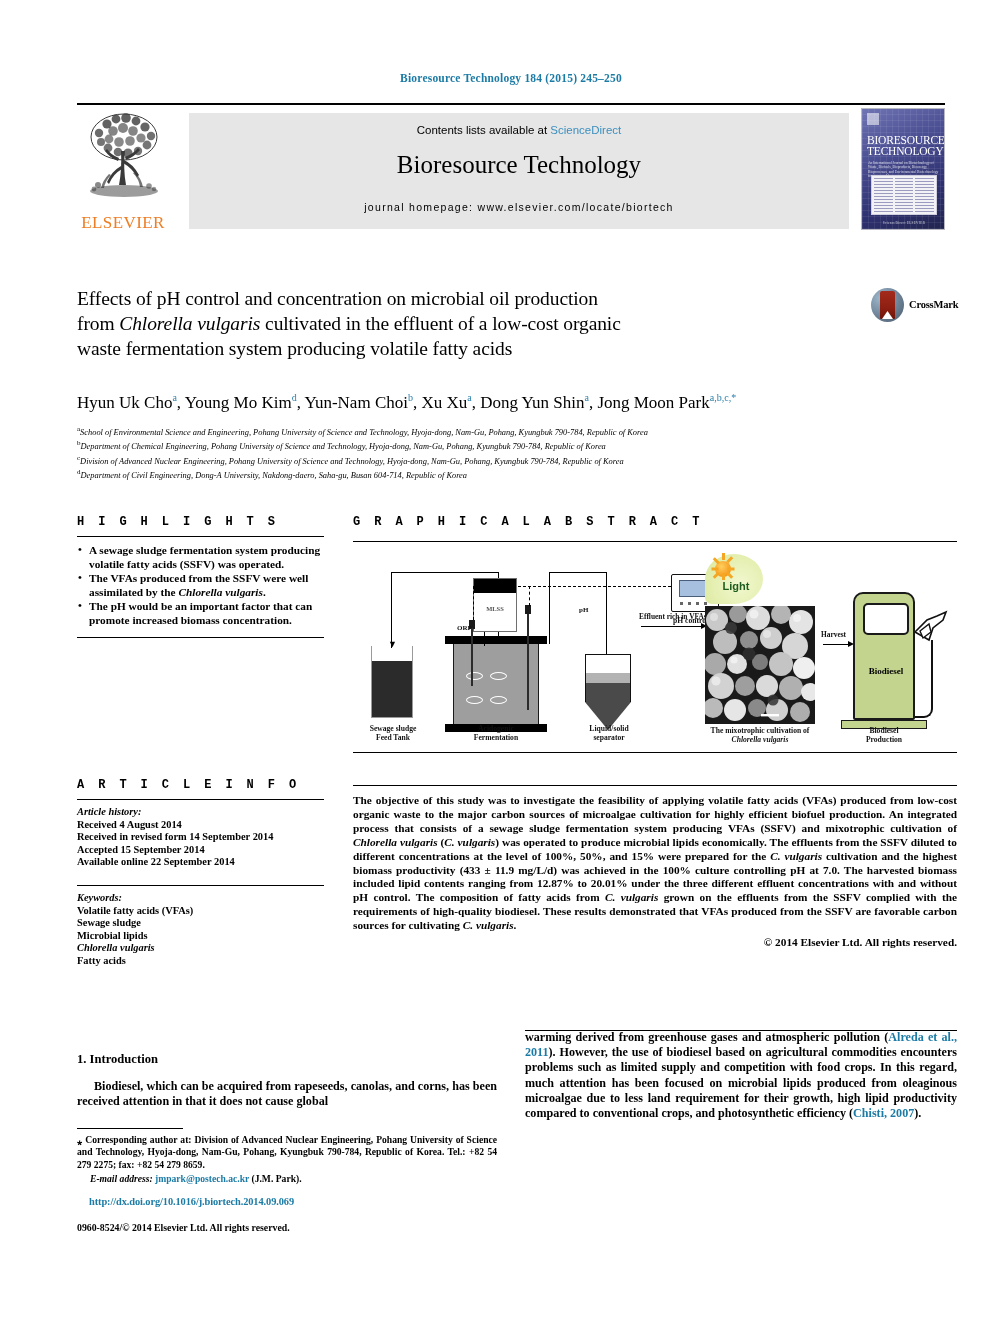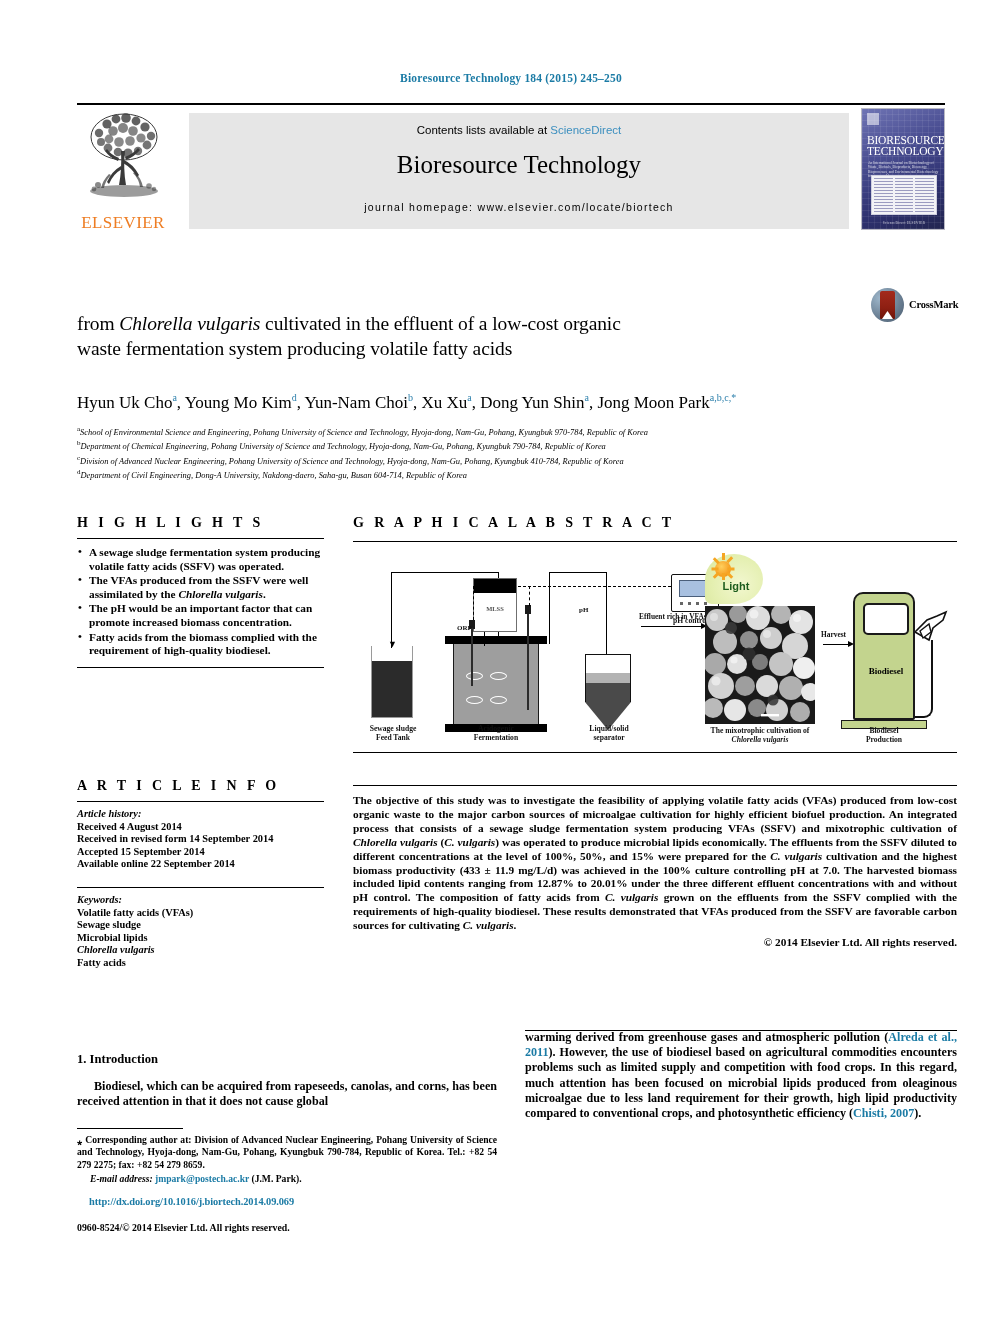--- a/index.html
+++ b/index.html
@@ -146,22 +146,22 @@
     font-size: 8.4px; line-height: 11.6px;
     font-style: italic;
   }
   .affiliations div sup { font-style: normal; font-size: 7px; }
 
   
   .col-left { position: absolute; left: 62px; top: 515px; width: 247px; }
   .col-right { position: absolute; left: 338px; top: 515px; width: 604px; }
 
   .sec-head {
-    font-family: Liberation Serif, serif;
-    font-weight: bold; font-size: 14px; letter-spacing: 3.4px;
+    font-family: Liberation Mono, monospace;
+    font-weight: bold; font-size: 12px; letter-spacing: 3.4px;
     text-transform: uppercase;
   }
   .rule-thick { border-top: 1.6px solid #000; margin-top: 7px; }
 
   .highlights-list {
     margin: 7px 0 0 0; padding: 0; list-style: none;
     font-size: 11.3px; line-height: 13.6px; font-weight: bold;
   }
   .highlights-list li {
     position: relative; padding-left: 12px; margin-bottom: 1px;
@@ -413,21 +413,21 @@
         <span></span>
           <span></span>
           <span></span>
       </div>
       <div class="cover-foot">ScienceDirect ELSEVIER</div>
     </div>
   </div>
 
   <div class="title-block">
     <h1 class="paper-title">
-      <br>
+      <span>Effects of pH control and concentration on microbial oil production</span><br>
       <span>from </span><i>Chlorella vulgaris</i><span> cultivated in the effluent of a low-cost organic</span><br>
       <span>waste fermentation system producing volatile fatty acids</span>
     </h1>
   </div>
 
   <div class="crossmark">
     <div class="cm-badge">
       <div class="cm-inner"></div>
       <div class="cm-notch"></div>
     </div>
@@ -437,34 +437,33 @@
   <div class="authors">
     <span><span>Hyun Uk Cho</span><sup>a</sup></span>,
     <span><span>Young Mo Kim</span><sup>d</sup></span>,
     <span><span>Yun-Nam Choi</span><sup>b</sup></span>,
     <span><span>Xu Xu</span><sup>a</sup></span>,
     <span><span>Dong Yun Shin</span><sup>a</sup></span>,
     <span><span>Jong Moon Park</span><sup>a,b,c,*</sup></span>
   </div>
 
   <div class="affiliations">
-    <div><sup>a</sup><span>School of Environmental Science and Engineering, Pohang University of Science and Technology, Hyoja-dong, Nam-Gu, Pohang, Kyungbuk 970-784, Republic of Korea</span></div>
+    <div><sup>a</sup><span>School of Environmental Science and Engineering, Pohang University of Science and Technology, Hyoja-dong, Nam-Gu, Pohang, Kyungbuk 790-784, Republic of Korea</span></div>
     <div><sup>b</sup><span>Department of Chemical Engineering, Pohang University of Science and Technology, Hyoja-dong, Nam-Gu, Pohang, Kyungbuk 790-784, Republic of Korea</span></div>
-    <div><sup>c</sup><span>Division of Advanced Nuclear Engineering, Pohang University of Science and Technology, Hyoja-dong, Nam-Gu, Pohang, Kyungbuk 410-784, Republic of Korea</span></div>
+    <div><sup>c</sup><span>Division of Advanced Nuclear Engineering, Pohang University of Science and Technology, Hyoja-dong, Nam-Gu, Pohang, Kyungbuk 790-784, Republic of Korea</span></div>
     <div><sup>d</sup><span>Department of Civil Engineering, Dong-A University, Nakdong-daero, Saha-gu, Busan 604-714, Republic of Korea</span></div>
   </div>
 
   <div class="col-left">
     <div class="sec-head">H I G H L I G H T S</div>
     <div class="rule-thick"></div>
     <ul class="highlights-list">
       <li><span>A sewage sludge fermentation system producing volatile fatty acids (SSFV) was operated.</span></li>
       <li><span>The VFAs produced from the SSFV were well assimilated by the </span><i>Chlorella vulgaris</i><span>.</span></li>
       <li><span>The pH would be an important factor that can promote increased biomass concentration.</span></li>
-      <li><span>Fatty acids from the biomass complied with the requirement of high-quality biodiesel.</span></li>
     </ul>
     <div class="hl-bottom-rule"></div>
   </div>
 
   <div class="col-right">
     <div class="sec-head">G R A P H I C A L   A B S T R A C T</div>
 
     <div class="ga-figure">
       <div class="ga-canvas">
 

